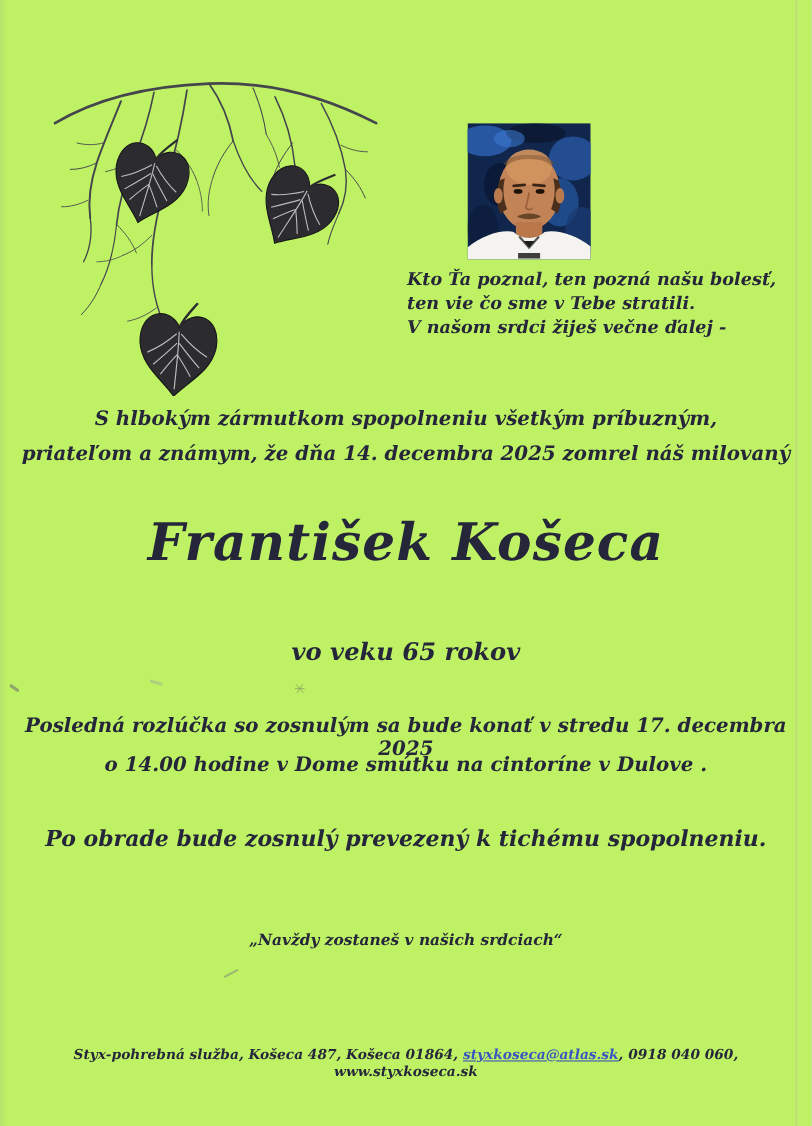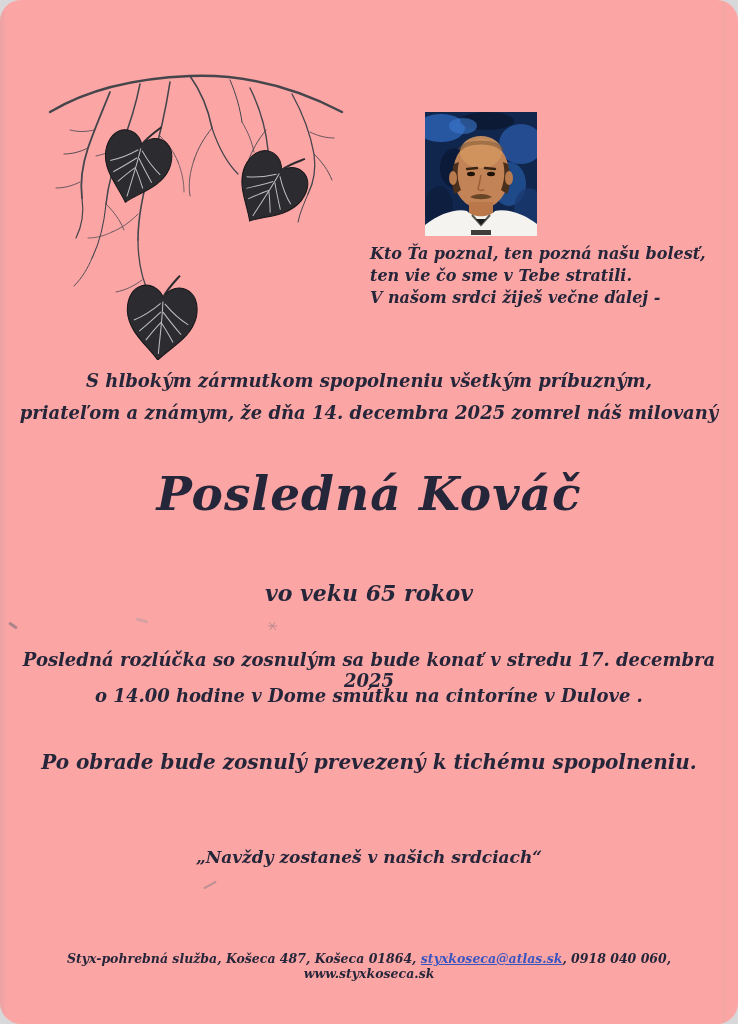--- a/index.html
+++ b/index.html
@@ -26,37 +26,37 @@
   .announce-1 { top: 370px; font-size: 18px; font-weight: 600; }
   .announce-2 { top: 402px; font-size: 18px; font-weight: 600; }
 
   .name { top: 466px; font-size: 47px; font-weight: bold; letter-spacing: 1px; }
   .age { top: 580px; font-size: 22px; font-weight: 700; }
 
   .funeral-1 { top: 649px; font-size: 18px; font-weight: 600; }
   .funeral-2 { top: 685px; font-size: 18px; font-weight: 600; }
   .cremation { top: 750px; font-size: 20px; font-weight: 700; }
 
-  .quote { top: 847px; font-size: 17px; font-weight: 600; }
+  .quote { top: 847px; font-size: 14px; font-weight: 600; }
 
   .footer { top: 951px; font-size: 12.5px; font-weight: 600; }
   .footer a { text-decoration: underline; cursor: pointer; }
 
   
   .speck-1 { left: 8px; top: 624px; width: 10px; height: 3px; background: #6a6a72; opacity: .55; transform: rotate(35deg); border-radius: 2px; }
   .speck-2 { left: 136px; top: 619px; width: 12px; height: 3px; background: #9a9aa2; opacity: .4; transform: rotate(15deg); border-radius: 2px; }
   .speck-3 { left: 268px; top: 616px; width: 9px; height: 10px; opacity: .55; }
   .speck-4 { left: 203px; top: 884px; width: 14px; height: 2px; background: #7a7a82; opacity: .5; transform: rotate(-28deg); }
   .edge-right { right: 13px; top: 0; width: 2px; height: 1024px; background: rgba(214,176,166,.3); }
   .edge-left { left: 0; top: 0; width: 7px; height: 1024px; background: linear-gradient(to right, rgba(150,150,158,.18), rgba(150,150,158,0)); }
 </style>
 </head>
 <body>
 
-<div class="page" style="background: #fca5a5; color: rgb(38, 38, 58); border-radius: 21px;">
+<div class="page" style="background: #bef264; color: rgb(38, 38, 58);">
 
   <div class="abs branch-art">
     <svg width="296" height="310" viewBox="0 0 296 310">
       <defs>
         <g id="leafShape">
           <path d="M0,-14 C10,-32 36,-26 33,2 C30,22 12,32 0,46 C-12,32 -30,22 -33,2 C-36,-26 -10,-32 0,-14 Z" fill="#2c2c30" stroke="#17171a" stroke-width="1"></path>
           <g stroke="#d6d6da" stroke-width="1" fill="none" opacity="0.85">
             <path d="M0,-10 C1,8 0,26 0,40"></path>
             <path d="M-2,-8 C-10,0 -18,6 -26,10"></path>
             <path d="M-1,0 C-8,8 -14,14 -20,20"></path>
@@ -147,21 +147,21 @@
 
   <div class="abs poem">
     <div>Kto Ťa poznal, ten pozná našu bolesť,</div>
     <div>ten vie čo sme v Tebe stratili.</div>
     <div>V našom srdci žiješ večne ďalej -</div>
   </div>
 
   <div class="abs centered announce-1">S  hlbokým zármutkom spopolneniu všetkým príbuzným,</div>
   <div class="abs centered announce-2">priateľom a známym, že dňa 14. decembra 2025 zomrel náš milovaný</div>
 
-  <div class="abs centered name">Posledná Kováč</div>
+  <div class="abs centered name">František Košeca</div>
   <div class="abs centered age">vo veku 65 rokov</div>
 
   <div class="abs centered funeral-1">Posledná rozlúčka so zosnulým sa bude konať v stredu 17. decembra 2025</div>
   <div class="abs centered funeral-2">o 14.00 hodine v Dome smútku na cintoríne v Dulove .</div>
   <div class="abs centered cremation">Po obrade bude zosnulý prevezený k tichému spopolneniu.</div>
 
   <div class="abs centered quote">„Navždy zostaneš v našich srdciach“</div>
 
   <div class="abs centered footer">
     <span>Styx-pohrebná služba, Košeca 487, Košeca 01864, </span><a id="email-link" style="color: rgb(58, 85, 192);">styxkoseca@atlas.sk</a><span>, 0918 040 060, www.styxkoseca.sk</span>

